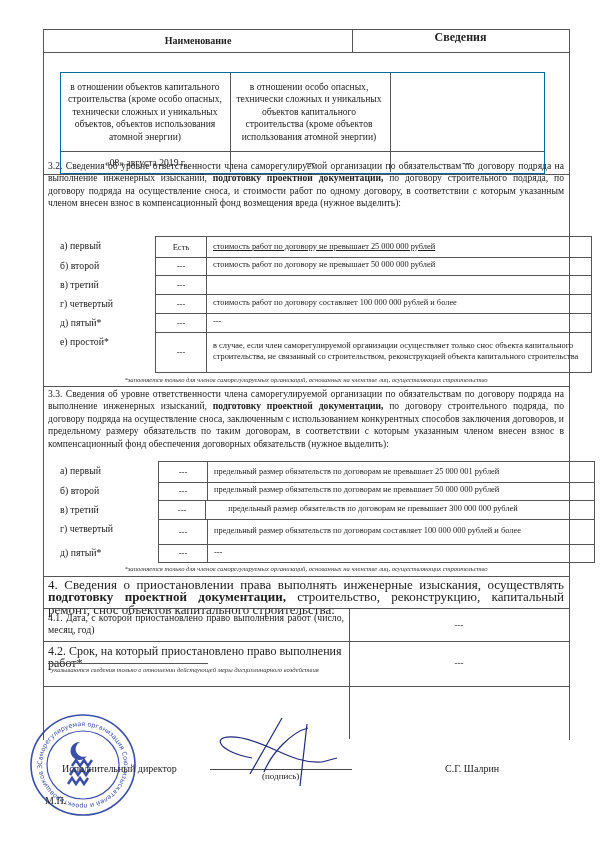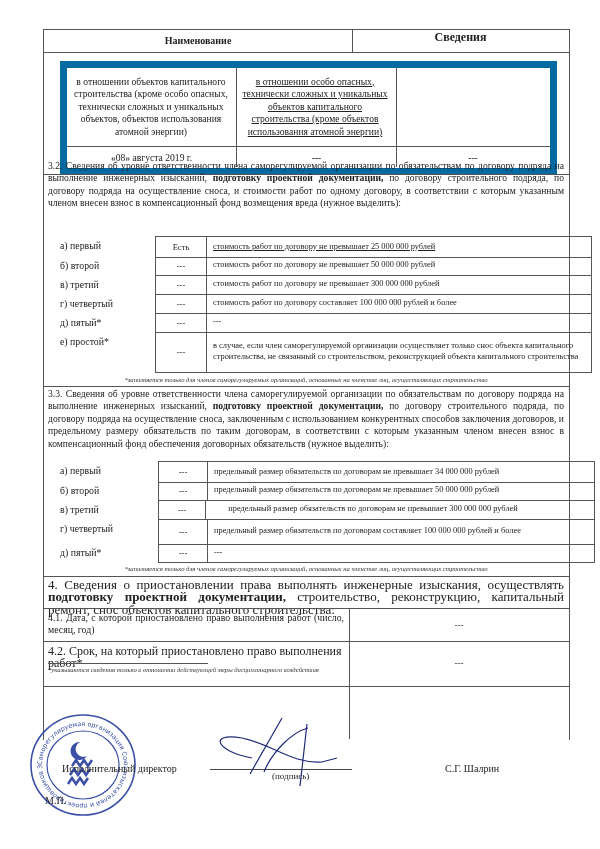--- a/index.html
+++ b/index.html
@@ -9,21 +9,21 @@
   .txt{font-size:9.6px;line-height:12.4px;}
   .just{text-align:justify;}
   .center{text-align:center;}
   .bold{font-weight:bold;}
   .note{font-size:6.6px;font-style:italic;color:#333;text-align:center;}
   
   #frame{left:43px;top:29px;width:525px;height:710px;border:1px solid #555;border-bottom:none;}
   .hline{position:absolute;left:43px;width:527px;height:0;border-top:1px solid #555;}
   .vline{position:absolute;width:0;border-left:1px solid #555;}
   
-  .t1{position:absolute;left:60px;top:61px;width:483px;height:100px;border:7px solid #0369a1;}
+  .t1{position:absolute;left:60px;top:72px;width:483px;height:100px;border:1px solid #0369a1;}
   .t1 .c{position:absolute;top:0;height:78px;display:flex;align-items:center;justify-content:center;text-align:center;font-size:9.6px;line-height:12.6px;}
   .t1 .r2{position:absolute;top:79px;height:20px;display:flex;align-items:center;justify-content:center;font-size:9.6px;}
   
   .lvl-label{position:absolute;font-size:9.8px;}
   .lvl-row{position:absolute;border:1px solid #555;display:flex;}
   .lvl-row .mark{border-right:1px solid #555;display:flex;align-items:center;justify-content:center;font-size:8.6px;}
   .lvl-row .desc{display:flex;align-items:center;padding-left:6px;font-size:8.4px;line-height:10.8px;}
 </style>
 </head>
 <body>
@@ -31,21 +31,21 @@
 <div class="abs" id="frame"></div>
 
 <div class="abs bold center" style="left:44px;top:30px;width:308px;height:22px;line-height:22px;font-size:10px;">Наименование</div>
 <div class="vline" style="left:352px;top:30px;height:22px;"></div>
 <div class="abs bold center" style="left:353px;top:26px;width:215px;height:22px;line-height:22px;font-size:12px;">Сведения</div>
 <div class="hline" style="top:52px;"></div>
 
 <div class="t1">
   <div class="c" style="left:0;width:168px;">в отношении объектов капитального строительства (кроме особо опасных, технически сложных и уникальных объектов, объектов использования атомной энергии)</div>
   <div class="vline" style="left:169px;top:0;height:99px;"></div>
-  <div class="c" style="left:172px;width:152px;text-decoration:underline;">в отношении особо опасных, технически сложных и уникальных объектов капитального строительства (кроме объектов использования атомной энергии)</div>
+  <div class="c" style="left:172px;width:152px;">в отношении особо опасных, технически сложных и уникальных объектов капитального строительства (кроме объектов использования атомной энергии)</div>
   <div class="vline" style="left:329px;top:0;height:99px;"></div>
   <div style="position:absolute;left:0;top:78px;width:483px;border-top:1px solid #555;"></div>
   <div class="r2" style="left:0;width:169px;">«08» августа 2019 г.</div>
   <div class="r2" style="left:170px;width:159px;">---</div>
   <div class="r2" style="left:330px;width:152px;">---</div>
 </div>
 <div class="hline" style="top:174px;"></div>
 
 <div class="abs txt just" style="left:48px;top:160px;width:516px;">
   <span>3.2. Сведения об уровне ответственности члена саморегулируемой организации по обязательствам по договору подряда на выполнение инженерных изысканий,</span>
@@ -60,21 +60,20 @@
       <div class="desc" style="width: 377px; text-decoration: underline;">стоимость работ по договору не превышает 25 000 000 рублей</div>
     </div>
     <div class="lvl-label" style="left: 60px; top: 259.5px;">б) второй</div>
     <div class="lvl-row" style="left: 155px; top: 256px; width: 435px; height: 19px; border-top: none;">
       <div class="mark" style="width: 50px;">---</div>
       <div class="desc" style="width: 377px;">стоимость работ по договору не превышает 50 000 000 рублей</div>
     </div>
     <div class="lvl-label" style="left: 60px; top: 278.5px;">в) третий</div>
     <div class="lvl-row" style="left: 155px; top: 275px; width: 435px; height: 19px; border-top: none;">
       <div class="mark" style="width: 50px;">---</div>
-      <div class="desc" style="width: 377px;">стоимость работ по договору не превышает 300 000 000 рублей</div>
     </div>
     <div class="lvl-label" style="left: 60px; top: 297.5px;">г) четвертый</div>
     <div class="lvl-row" style="left: 155px; top: 294px; width: 435px; height: 19px; border-top: none;">
       <div class="mark" style="width: 50px;">---</div>
       <div class="desc" style="width: 377px;">стоимость работ по договору составляет 100 000 000 рублей и более</div>
     </div>
     <div class="lvl-label" style="left: 60px; top: 316.5px;">д) пятый*</div>
     <div class="lvl-row" style="left: 155px; top: 313px; width: 435px; height: 19px; border-top: none;">
       <div class="mark" style="width: 50px;">---</div>
       <div class="desc" style="width: 377px;">---</div>
@@ -91,21 +90,21 @@
 <div class="abs txt just" style="left:48px;top:388px;width:516px;">
   <span>3.3. Сведения об уровне ответственности члена саморегулируемой организации по обязательствам по договору подряда на выполнение инженерных изысканий,</span>
   <span class="bold">подготовку проектной документации,</span>
   <span>по договору строительного подряда, по договору подряда на осуществление сноса, заключенным с использованием конкурентных способов заключения договоров, и предельному размеру обязательств по таким договорам, в соответствии с которым указанным членом внесен взнос в компенсационный фонд обеспечения договорных обязательств (нужное выделить):</span>
 </div>
 
 <div id="levels33">
     <div class="lvl-label" style="left: 60px; top: 465px;">а) первый</div>
     <div class="lvl-row" style="left: 158px; top: 461px; width: 435px; height: 20px;">
       <div class="mark" style="width: 48px;">---</div>
-      <div class="desc" style="width: 379px;">предельный размер обязательств по договорам не превышает 34 000 000 рублей</div>
+      <div class="desc" style="width: 379px;">предельный размер обязательств по договорам не превышает 25 000 001 рублей</div>
     </div>
     <div class="lvl-label" style="left: 60px; top: 484.5px;">б) второй</div>
     <div class="lvl-row" style="left: 158px; top: 481px; width: 435px; height: 19px; border-top: none;">
       <div class="mark" style="width: 48px;">---</div>
       <div class="desc" style="width: 379px;">предельный размер обязательств по договорам не превышает 50 000 000 рублей</div>
     </div>
     <div class="lvl-label" style="left: 60px; top: 503.5px;">в) третий</div>
     <div class="lvl-row" style="left: 158px; top: 500px; width: 435px; height: 19px; border-top: none;">
       <div class="mark" style="width: 48px;">---</div>
       <div class="desc" style="width: 379px; margin-left: 16px;">предельный размер обязательств по договорам не превышает 300 000 000 рублей</div>
@@ -155,18 +154,18 @@
   <path d="M 52 30 a 9 9 0 1 0 7 14 a 7 7 0 1 1 -7 -14 z" fill="#3b4fa8"></path>
   <g stroke="#3b4fa8" stroke-width="2.5" fill="none">
     <path d="M 44 54 l 4 -6 l 4 6 l 4 -6 l 4 6 l 4 -6"></path>
     <path d="M 42 63 l 4 -6 l 4 6 l 4 -6 l 4 6 l 4 -6"></path>
     <path d="M 40 72 l 4 -6 l 4 6 l 4 -6 l 4 6 l 4 -6"></path>
   </g>
 </svg>
 
 <div class="abs" style="left:62px;top:763px;font-size:10px;">Исполнительный директор</div>
 <div class="abs" style="left:210px;top:769px;width:142px;border-top:1px solid #444;"></div>
-<div class="abs" style="left:272px;top:771px;font-size:9px;">(подпись)</div>
+<div class="abs" style="left:262px;top:771px;font-size:9px;">(подпись)</div>
 <svg class="abs" style="left:212px;top:712px;" width="130" height="76" viewBox="0 0 130 76">
   <path d="M 70 6 L 38 62 M 95 12 L 88 74 M 40 46 C 5 40 -5 20 30 26 C 60 32 80 52 110 50 L 125 46 M 52 60 C 60 40 80 20 96 16" fill="none" stroke="#1f2a7a" stroke-width="1.2"></path>
 </svg>
 <div class="abs" style="left:445px;top:763px;font-size:10px;">С.Г. Шалрин</div>
 <div class="abs" style="left:45px;top:795px;font-size:10px;">М.П.</div>
 
 </body></html>

